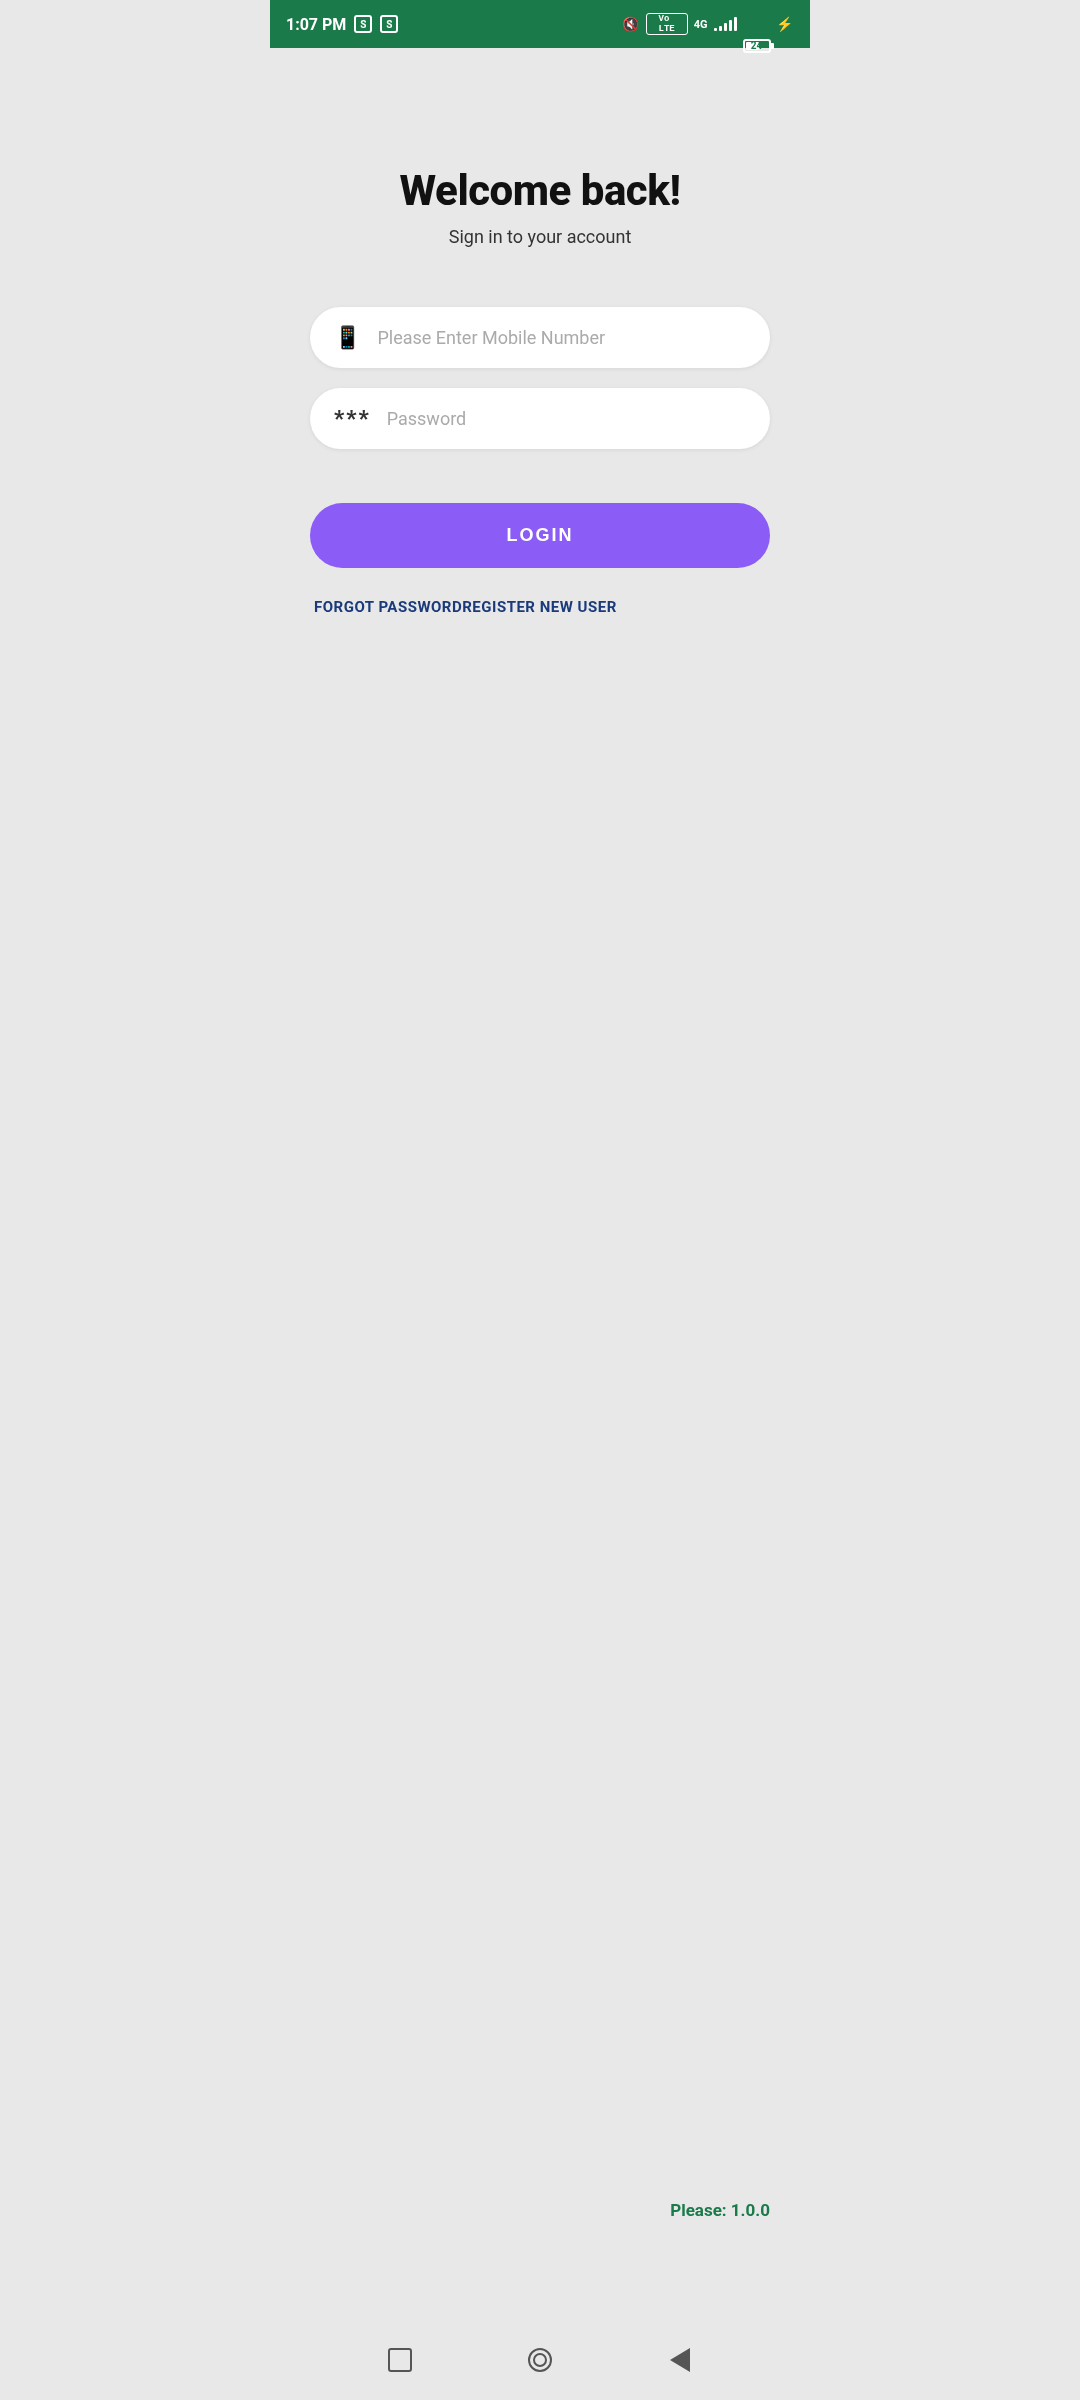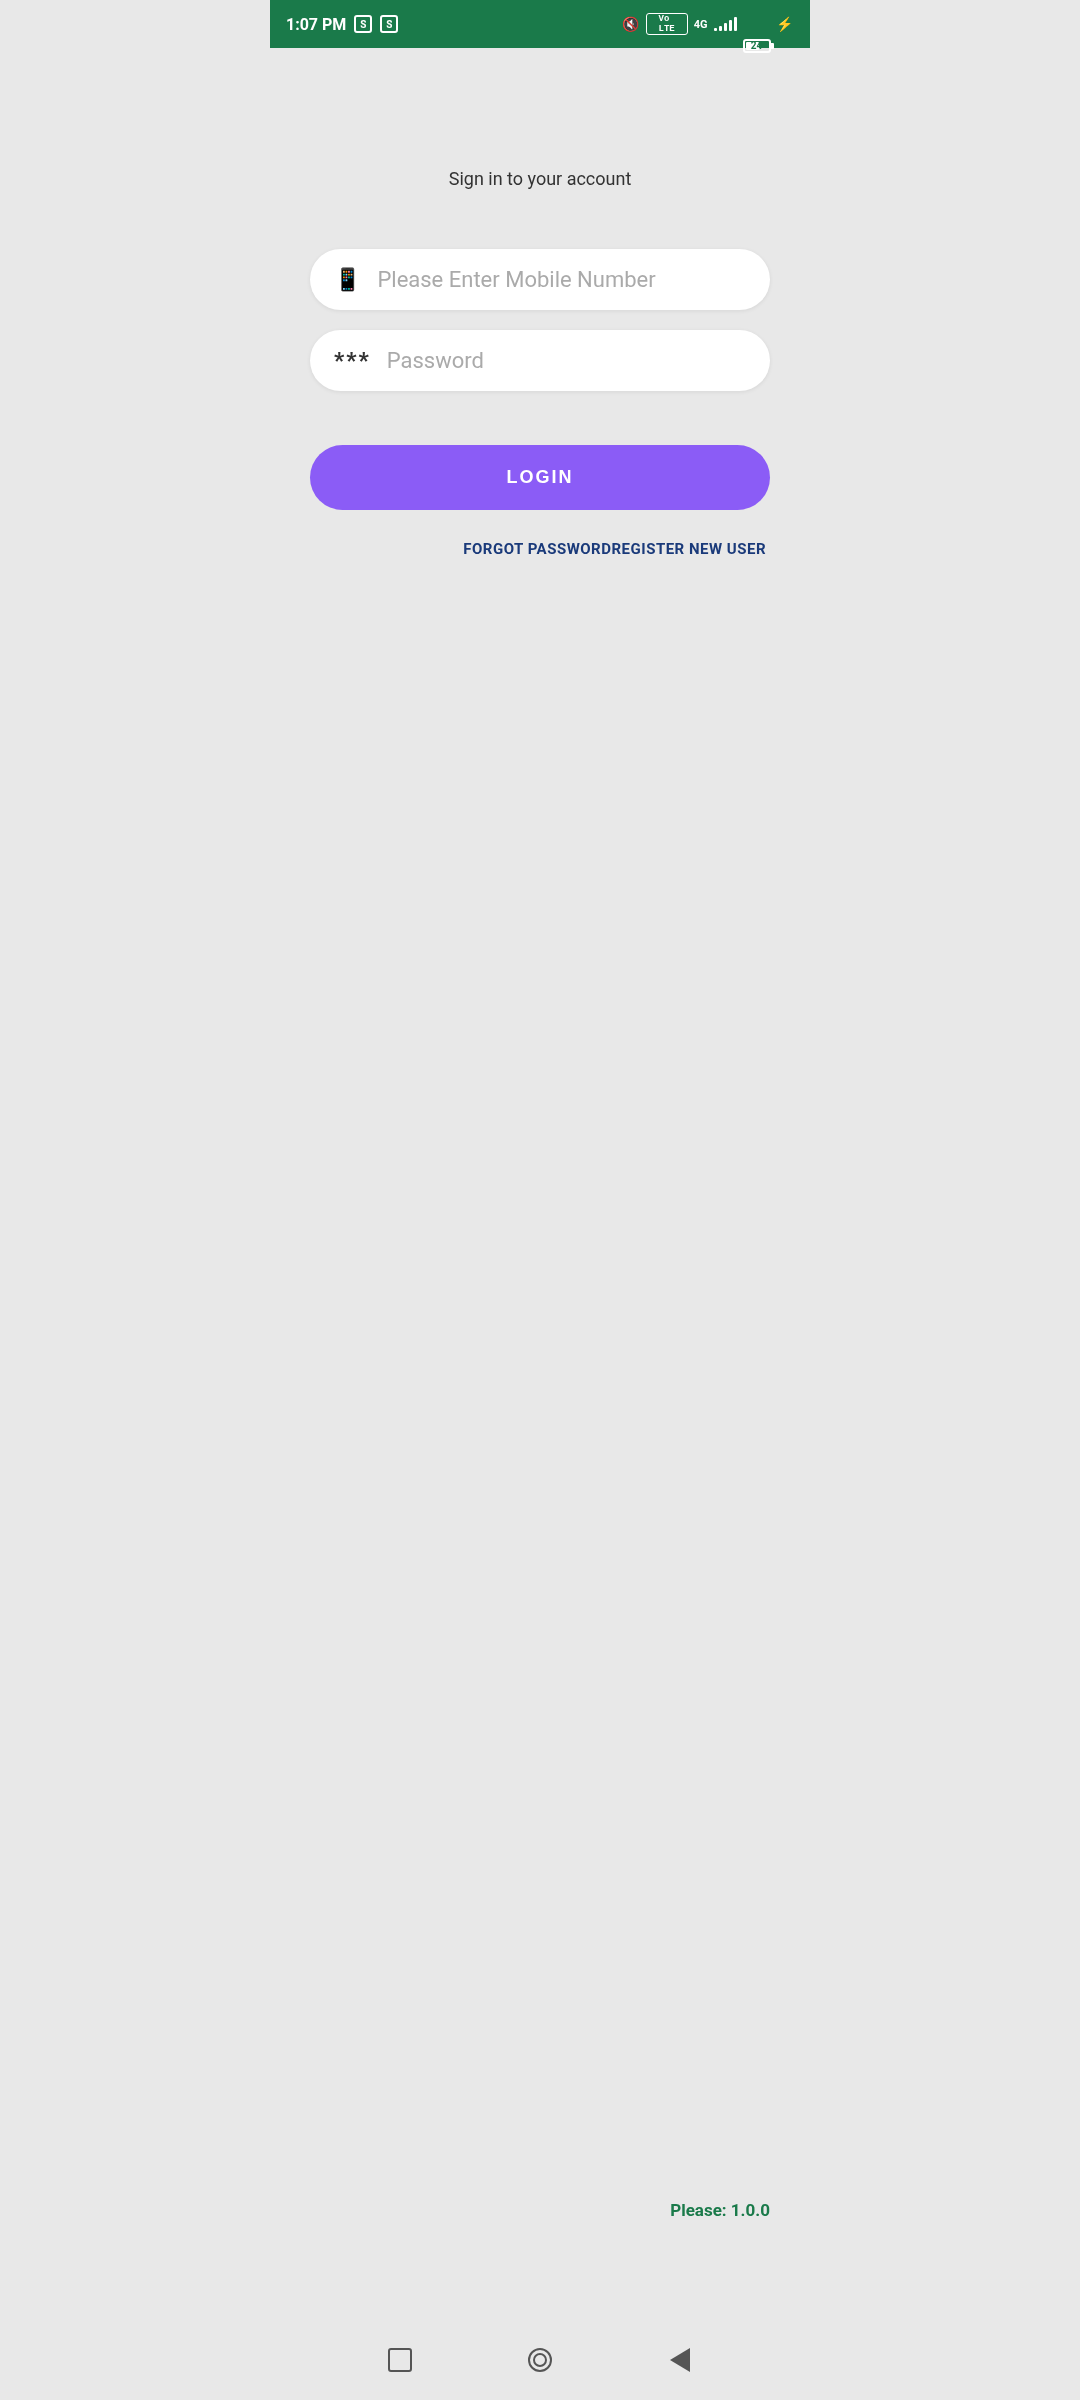--- a/index.html
+++ b/index.html
@@ -196,21 +196,21 @@
     .input-icon {
       font-size: 22px;
       color: #222222;
       flex-shrink: 0;
     }
 
     .input-field {
       border: none;
       outline: none;
       background: transparent;
-      font-size: 22px;
+      font-size: 18px;
       color: #999999;
       width: 100%;
       font-family: inherit;
     }
 
     .input-field::placeholder {
       color: #aaaaaa;
     }
 
     
@@ -233,21 +233,21 @@
       font-weight: 700;
       letter-spacing: 2px;
       cursor: pointer;
       width: 100%;
       margin-top: 24px;
     }
 
     
     .links-row {
       display: flex;
-      justify-content: flex-end;
+      justify-content: flex-start;
       margin-top: 30px;
       padding: 0 4px;
     }
 
     .link-text {
       color: #1a3a7a;
       font-size: 15px;
       font-weight: 700;
       letter-spacing: 0.5px;
       text-transform: uppercase;
@@ -352,20 +352,21 @@
       </div>
     </div>
 
     <span style="font-size:14px;">⚡</span>
   </div>
 </div>
 
 <div class="main-content">
 
   <div class="welcome-section">
+    <h1 class="welcome-title">Welcome back!</h1>
     <p class="welcome-subtitle">Sign in to your account</p>
   </div>
 
   <div class="form-section">
 
     <div class="input-wrapper">
       <span class="input-icon">📱</span>
       <input class="input-field" type="tel" placeholder="Please Enter Mobile Number" style="">
     </div>
 

